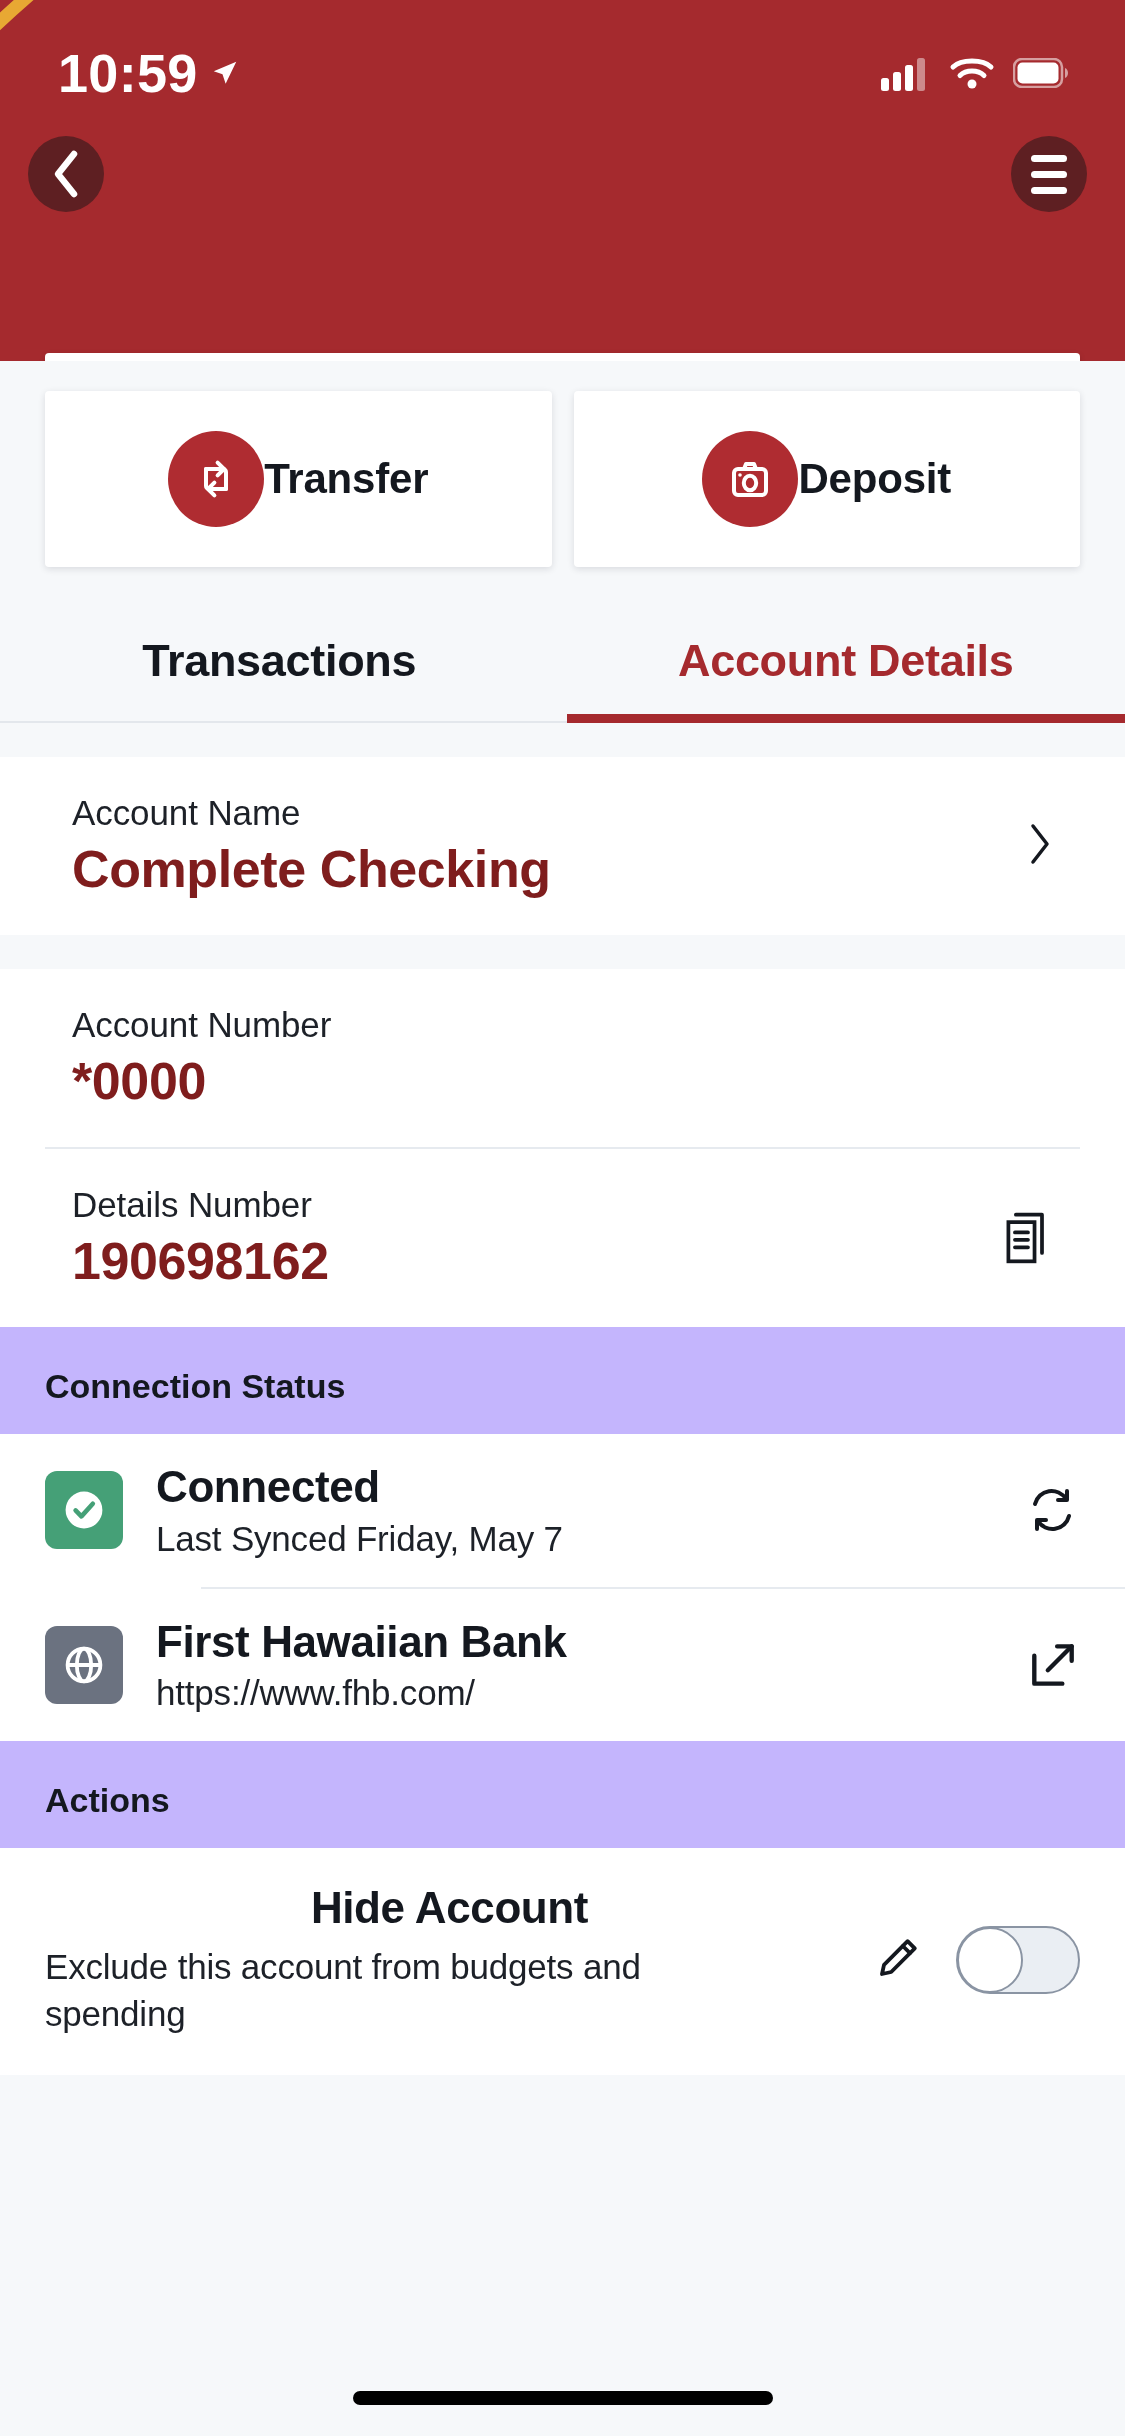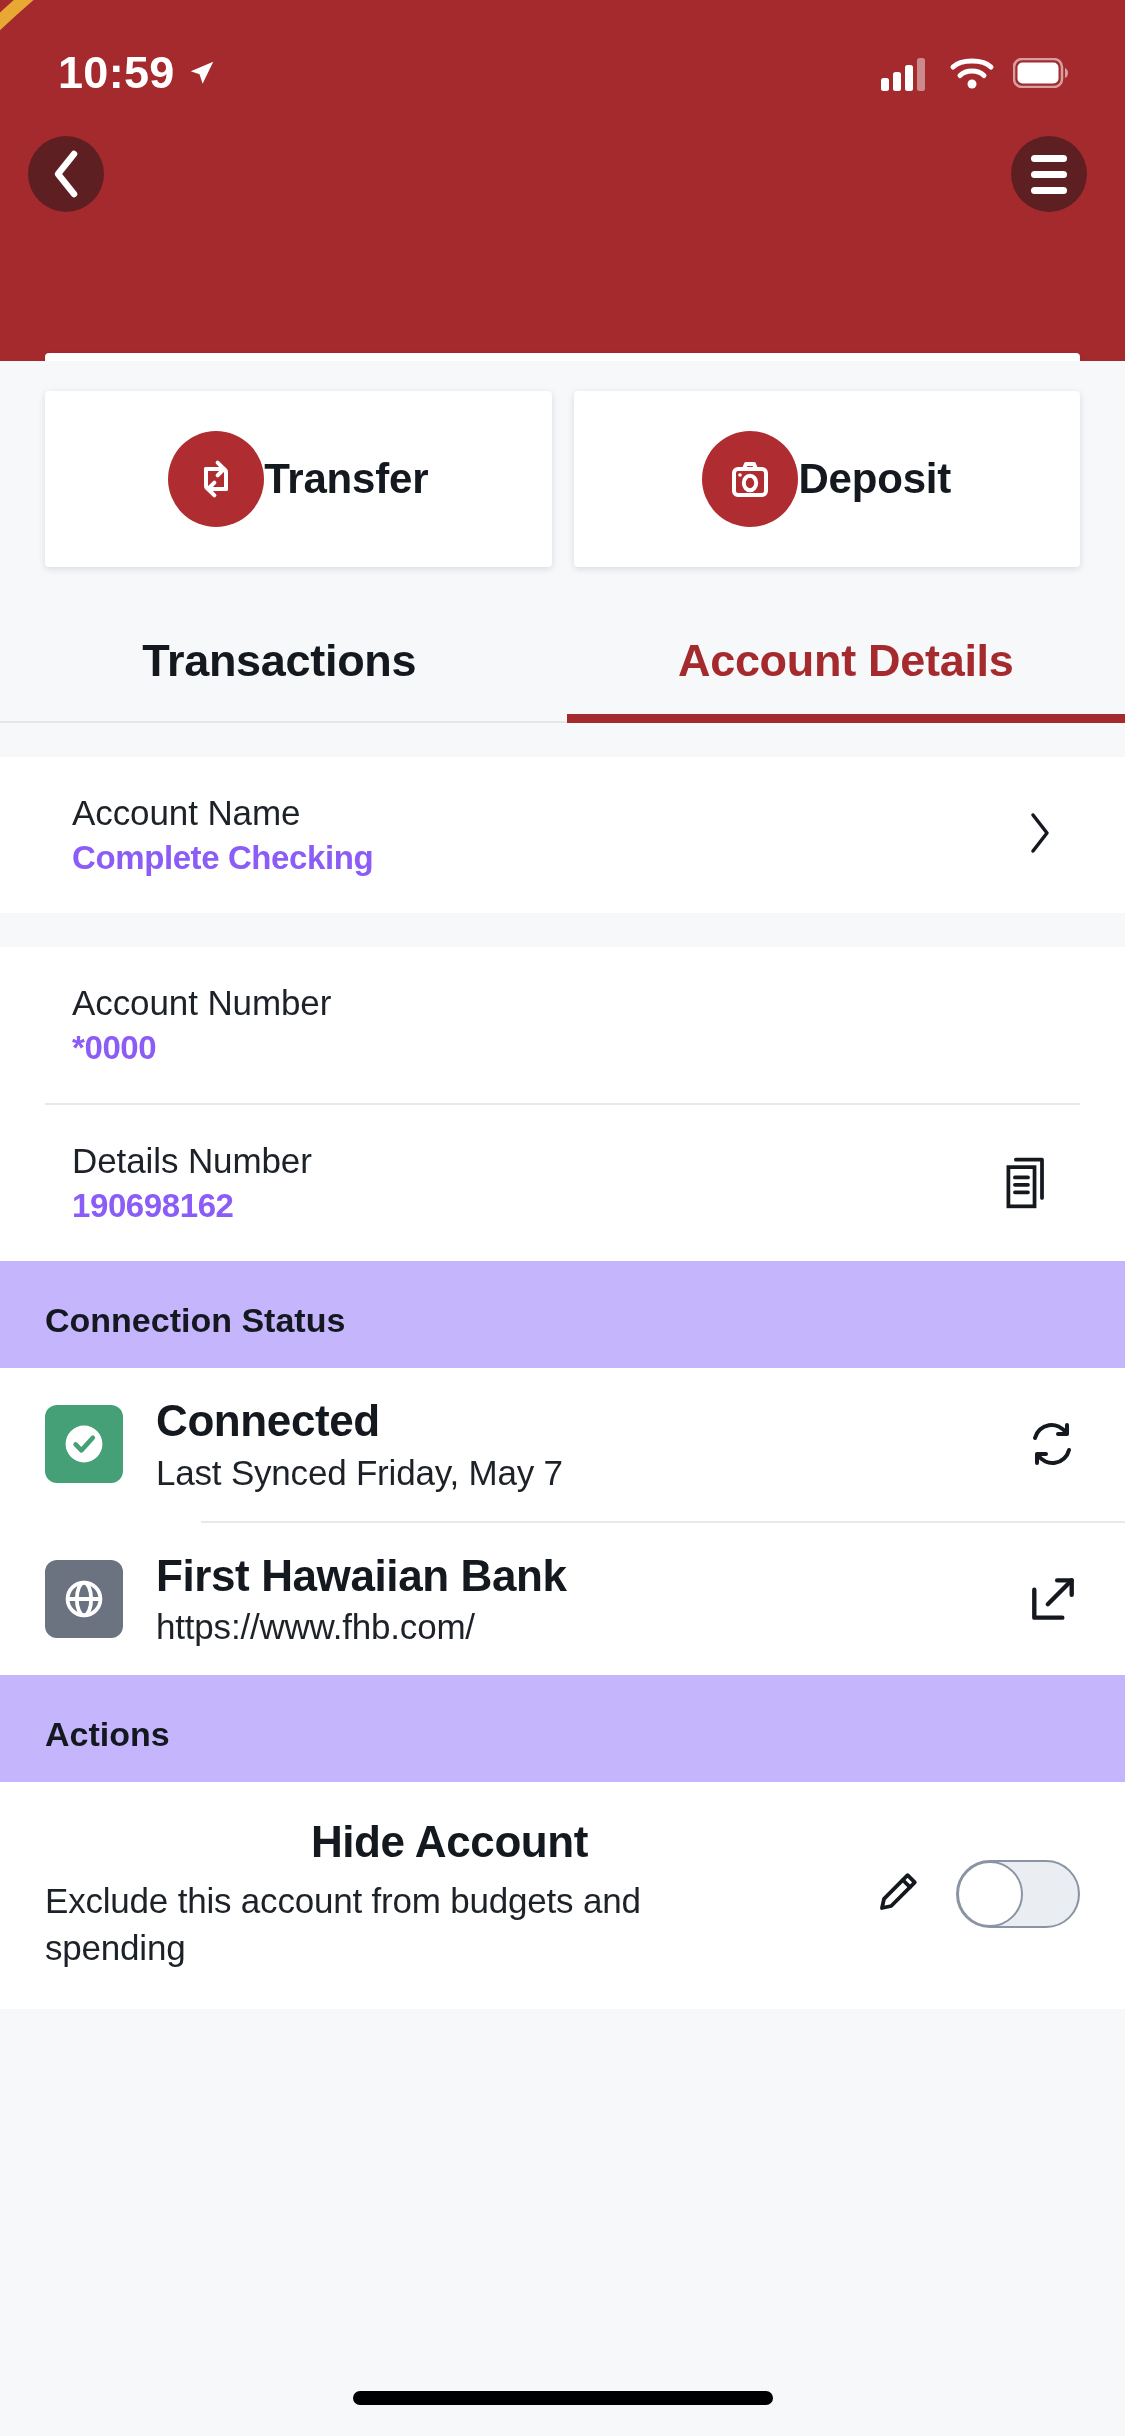--- a/index.html
+++ b/index.html
@@ -50,21 +50,21 @@
     align-items: center;
     justify-content: space-between;
     padding: 0 54px 0 58px;
   }
 
   .status-time {
     display: flex;
     align-items: center;
     gap: 12px;
     color: #FFFFFF;
-    font-size: 45px;
+    font-size: 54px;
     font-weight: 600;
     letter-spacing: 0.3px;
     padding-top: 14px;
   }
 
   .status-right {
     display: flex;
     align-items: center;
     gap: 18px;
     padding-top: 14px;
@@ -217,23 +217,23 @@
 
   .row-label {
     font-size: 35px;
     color: #1D2128;
     font-weight: 400;
     letter-spacing: -0.1px;
     margin-bottom: 6px;
   }
 
   .row-value {
-    font-size: 33px;
+    font-size: 52px;
     font-weight: 700;
-    color: #8b5cf6;
+    color: #7f1d1d;
     letter-spacing: -0.4px;
   }
 
   .divider {
     height: 2px;
     background: #E6EAEF;
     margin: 0 45px;
   }
 
   .chevron-right {

